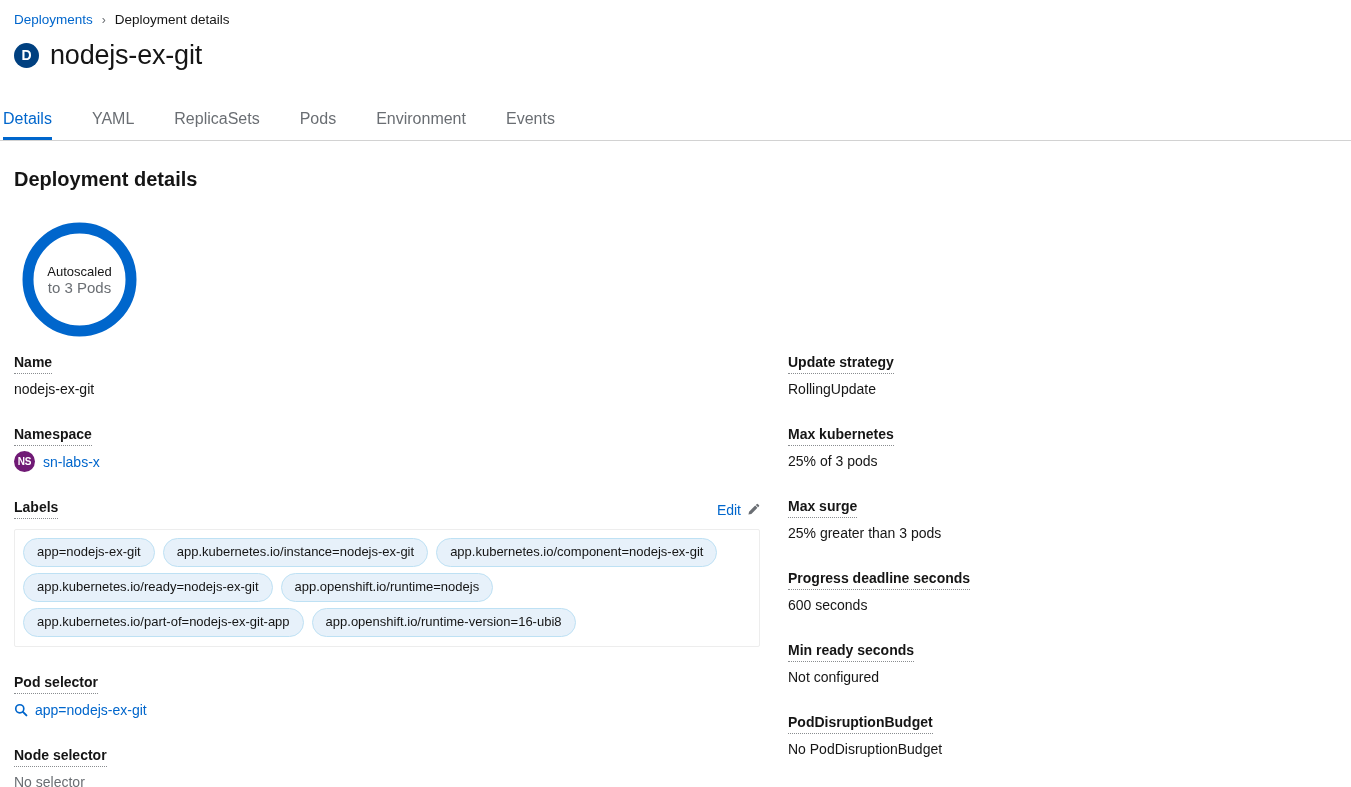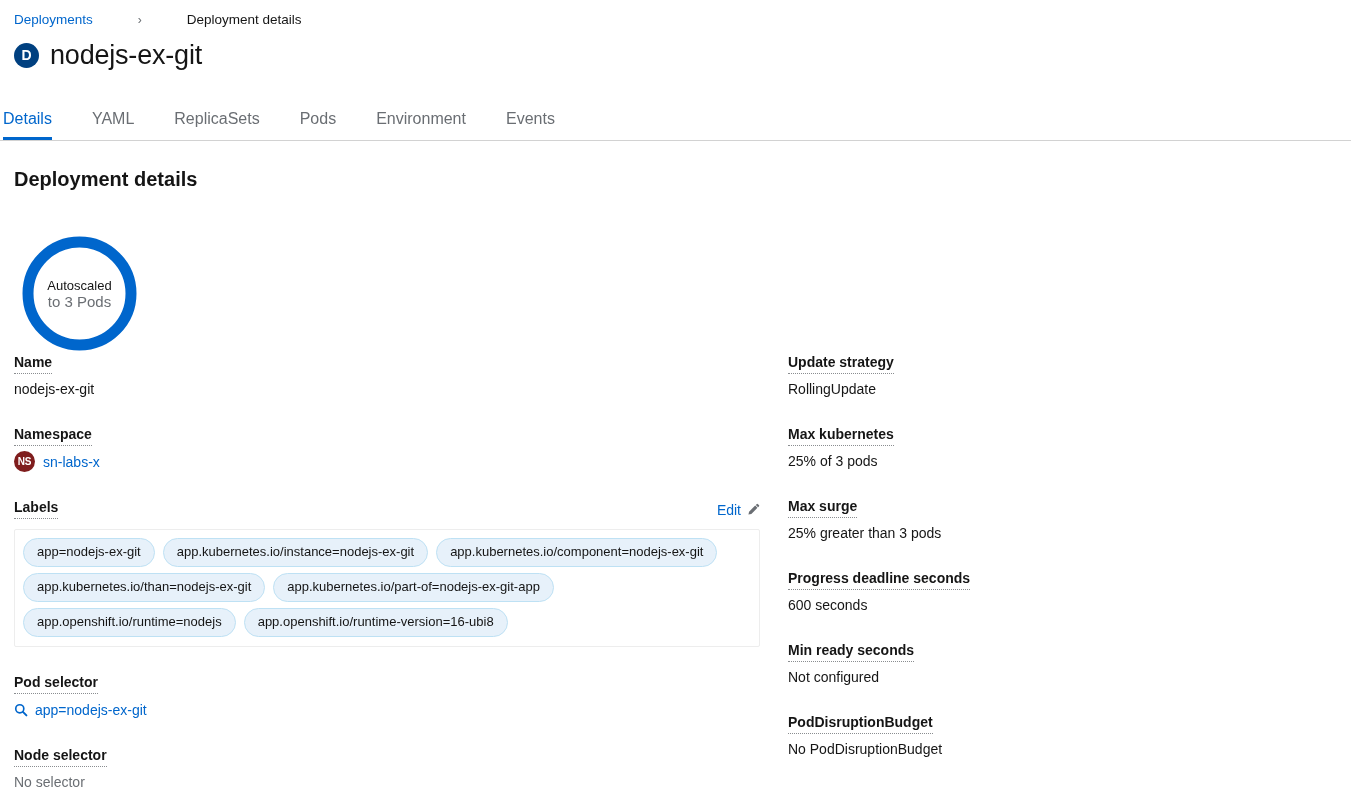--- a/index.html
+++ b/index.html
@@ -20,21 +20,20 @@
   
   .breadcrumb {
     position: absolute;
     left: 14px;
     top: 11px;
     font-size: 13.5px;
     line-height: 18px;
     display: flex;
     align-items: center;
     white-space: nowrap;
-    gap: 36px;
   }
   .breadcrumb .crumb-link {
     color: #0066cc;
     text-decoration: none;
     cursor: pointer;
   }
   .breadcrumb .crumb-sep {
     color: #6a6e73;
     margin: 0 9px;
     font-size: 12px;
@@ -123,21 +122,21 @@
     font-size: 20px;
     line-height: 26px;
     font-weight: 700;
     color: #151515;
   }
 
   
   .donut-wrap {
     position: absolute;
     left: 22px;
-    top: 236px;
+    top: 222px;
     width: 115px;
     height: 115px;
   }
   .donut-wrap svg { display: block; }
   .donut-text {
     position: absolute;
     left: 0;
     top: 0;
     width: 115px;
     height: 115px;
@@ -213,21 +212,21 @@
   
   .ns-row {
     display: flex;
     align-items: center;
     margin-top: 5px;
   }
   .badge-ns {
     width: 21px;
     height: 21px;
     border-radius: 50%;
-    background: #7f1d1d;
+    background: #701a75;
     color: #fff;
     font-size: 10px;
     font-weight: 700;
     display: inline-flex;
     align-items: center;
     justify-content: center;
     flex: none;
     letter-spacing: -0.2px;
   }
   .ns-link {
@@ -338,23 +337,23 @@
           <svg width="14" height="14" viewBox="0 0 16 16" aria-hidden="true">
             <path d="M12.1 1.3a1.1 1.1 0 0 1 1.6 0l1 1a1.1 1.1 0 0 1 0 1.6l-.9.9-2.6-2.6.9-.9zM10.5 2.9l2.6 2.6-7 7-3.3.7.7-3.3 7-7z" fill="#6a6e73"></path>
           </svg>
         </span>
       </span>
     </div>
     <div class="labels-box">
       <span class="chip">app=nodejs-ex-git</span>
       <span class="chip">app.kubernetes.io/instance=nodejs-ex-git</span>
       <span class="chip">app.kubernetes.io/component=nodejs-ex-git</span>
-      <span class="chip">app.kubernetes.io/than=nodejs-ex-git</span>
+      <span class="chip">app.kubernetes.io/ready=nodejs-ex-git</span>
+      <span class="chip">app.openshift.io/runtime=nodejs</span>
       <span class="chip">app.kubernetes.io/part-of=nodejs-ex-git-app</span>
-      <span class="chip">app.openshift.io/runtime=nodejs</span>
       <span class="chip">app.openshift.io/runtime-version=16-ubi8</span>
     </div>
   </div>
 
   <div class="field">
     <div class="field-label">Pod selector</div>
     <div class="selector-row">
       <span>
         <svg width="14" height="14" viewBox="0 0 16 16" aria-hidden="true">
           <circle cx="6.6" cy="6.6" r="4.6" fill="none" stroke="#0066cc" stroke-width="1.9"></circle>

